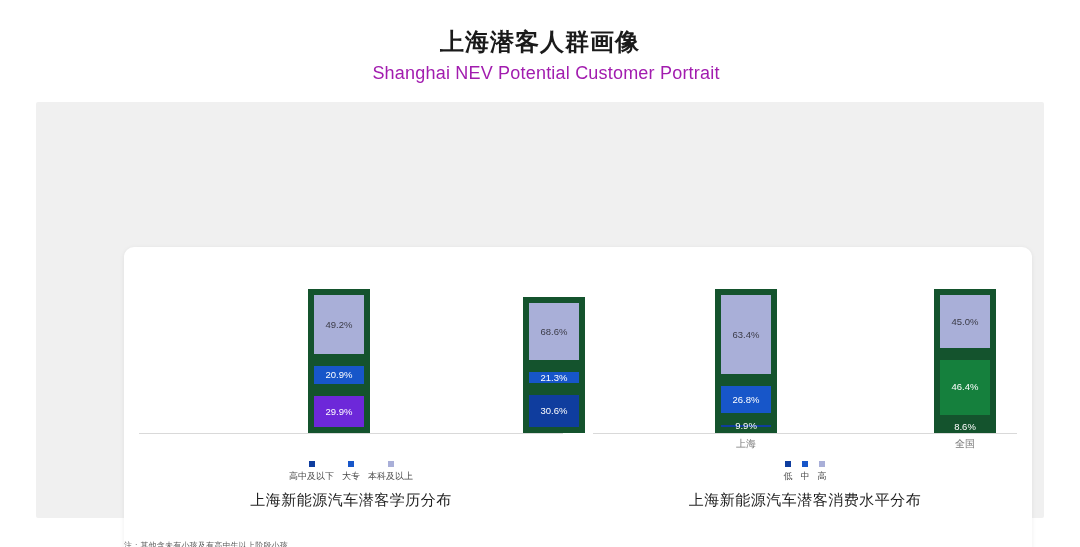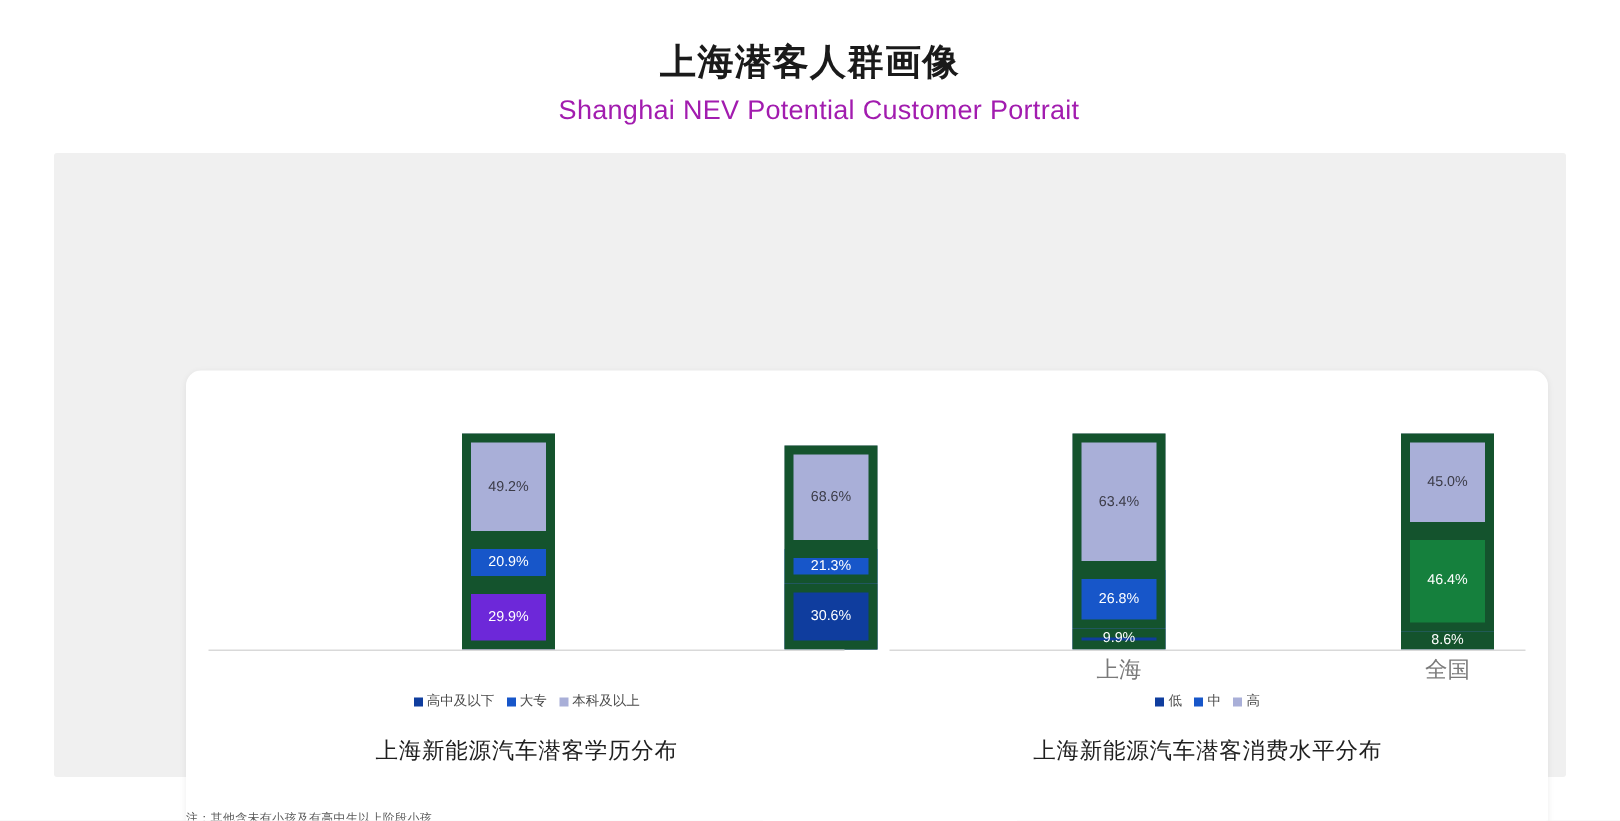--- a/index.html
+++ b/index.html
@@ -122,21 +122,21 @@
   .cat-labels {
     position: absolute;
     left: 0;
     right: 0;
     top: 190px;
     height: 16px;
   }
   .cat-label {
     position: absolute;
     top: 0;
-    font-size: 15px;
+    font-size: 10px;
     color: #7a7a7a;
     transform: translateX(-50%);
     white-space: nowrap;
     font-family: Liberation Mono, monospace;
   }
 
   
   .legend {
     position: absolute;
     left: 0;
@@ -147,20 +147,21 @@
     align-items: center;
     gap: 8px;
   }
   .legend-item {
     display: flex;
     align-items: center;
     gap: 3px;
     font-size: 9px;
     color: #4a4a4a;
     white-space: nowrap;
+    flex-direction: column;
   }
   .legend-swatch {
     width: 6px;
     height: 6px;
     display: inline-block;
   }
 
   
   .chart-caption {
     position: absolute;

